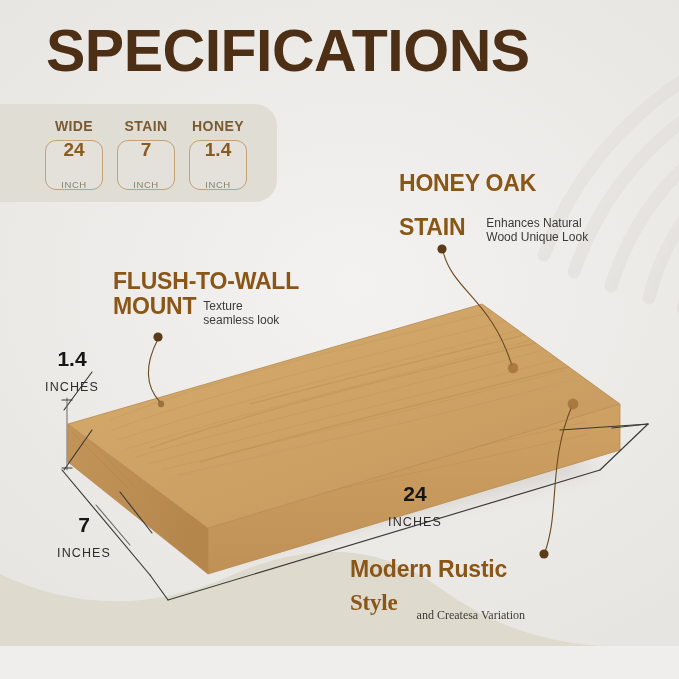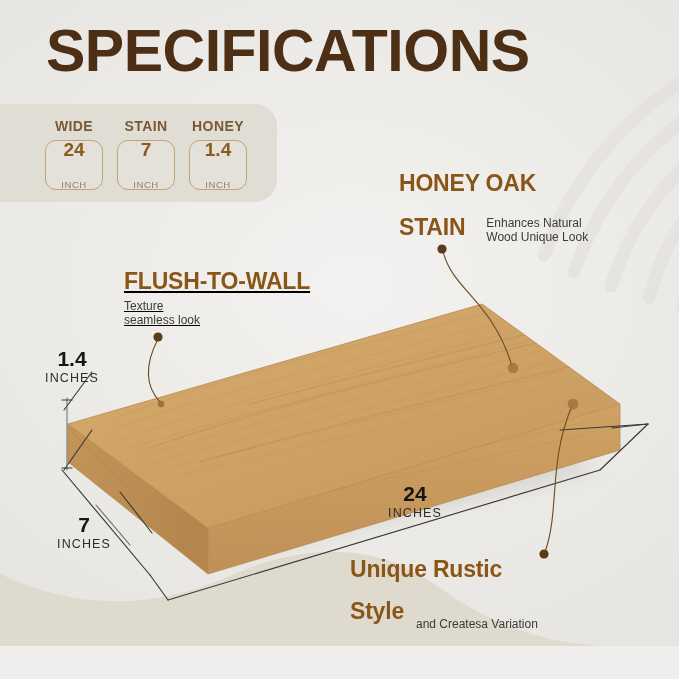--- a/index.html
+++ b/index.html
@@ -78,34 +78,34 @@
   .callout .c-desc{
     font-size:12px; color:#3c3a36; line-height:1.18;
     display:inline;
   }
   .co-honey{ left:399px; top:172px; width:262px; }
   .co-honey .c-title{ color:#8a5617; }
   .co-honey .wrap1{ display:block; }
   .co-honey .wrap2{ display:flex; align-items:center; gap:21px; margin-top:16px; }
   .co-honey .c-desc{ padding-top:4px; white-space:nowrap; }
 
-  .co-flush{ left:124px; top:270px; width:270px;text-decoration:underline; }
+  .co-flush{ left:113px; top:270px; width:270px; }
   .co-flush .wrap1{ display:block; }
   .co-flush .wrap2{ display:flex; align-items:flex-start; gap:7px; margin-top:1px; }
   .co-flush .c-desc{ padding-top:4px; }
 
   .co-rustic{ left:350px; top:558px; width:290px; }
   .co-rustic .wrap1{ display:block; }
-  .co-rustic .wrap2{ display:flex; align-items:flex-start; gap:12px; margin-top:18px; }
+  .co-rustic .wrap2{ display:flex; align-items:flex-start; gap:19px; margin-top:9px;font-family:Liberation Serif, serif; }
   .co-rustic .c-desc{ padding-top:3px; white-space:nowrap; }
 
   
   .dim{ position:absolute; text-align:center; }
   .dim .d-val{ font-size:21px; font-weight:bold; color:#171615; line-height:1; }
-  .dim .d-unit{ font-size:12.5px; color:#2d2c2a; letter-spacing:1.1px; margin-top:2px; }
+  .dim .d-unit{ font-size:12.5px; color:#2d2c2a; letter-spacing:1.1px; margin-top:11px; }
   .dim-thick{ left:36px; top:348px; width:72px; }
   .dim-deep { left:48px; top:514px; width:72px; }
   .dim-wide { left:372px; top:483px; width:86px; }
 
   svg.layer{ position:absolute; left:0; top:0; width:679px; height:679px; pointer-events:none; }
 </style>
 </head>
 <body>
 
 <div id="stage">
@@ -295,29 +295,30 @@
       <span class="c-desc">
         <span>Enhances Natural</span><br>
         <span>Wood Unique Look</span>
       </span>
     </span>
   </div>
 
   <div class="callout co-flush">
     <span class="c-title wrap1">FLUSH-TO-WALL</span>
     <span class="wrap2">
+      <span class="c-title">MOUNT</span>
       <span class="c-desc">
         <span>Texture</span><br>
         <span>seamless look</span>
       </span>
     </span>
   </div>
 
   <div class="callout co-rustic">
-    <span class="c-title wrap1">Unique Rustic</span>
+    <span class="c-title wrap1">Modern Rustic</span>
     <span class="wrap2">
       <span class="c-title">Style</span>
       <span class="c-desc">
         <br>
         <span>and Createsa Variation</span>
       </span>
     </span>
   </div>
 
   <div class="dim dim-thick">

